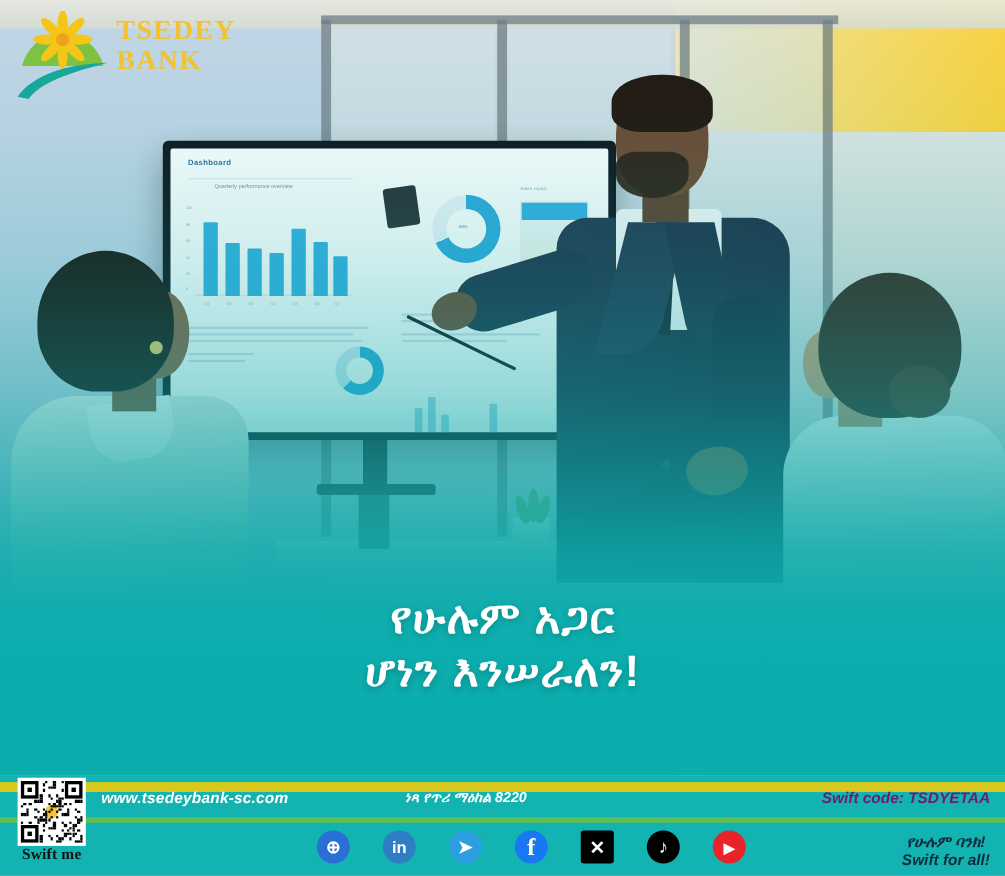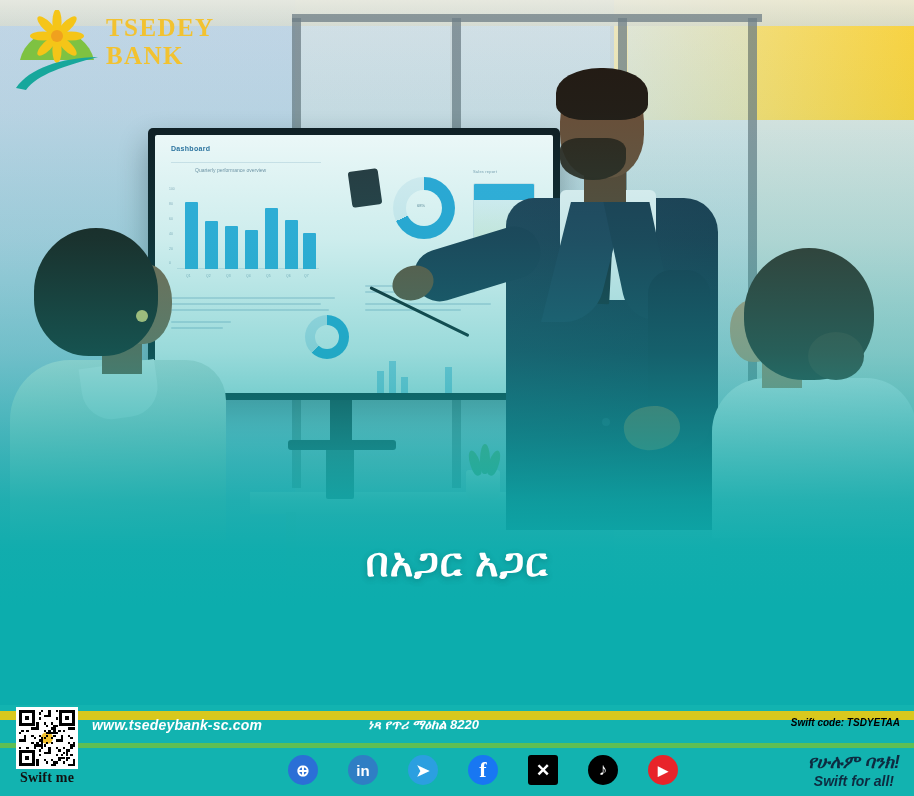--- a/index.html
+++ b/index.html
@@ -194,38 +194,38 @@
   .qr-dot { position:absolute; background:#000; width:2.4px; height:2.4px; }
   .qr-logo { position:absolute; left:22px; top:22px; width:12px; height:12px;
              background:#f2c230; border-radius:50%; }
   .scan-me { font-family:"Liberation Serif", serif; font-size:14px; font-weight:bold;
              color:#111; margin-top:1px; letter-spacing:.2px; }
 
   .f-web  { position:absolute; left:92px; top:12px; font-size:14px; font-style:italic;
             font-weight:bold; color:#ffffff; letter-spacing:.2px; }
   .f-call { position:absolute; left:368px; top:12px; font-size:13px; font-style:italic;
             font-weight:bold; color:#ffffff; }
-  .f-swift{ position:absolute; right:14px; top:12px; font-size:10px; font-style:italic;
-            font-weight:bold; color:#000000; }
+  .f-swift{ position:absolute; right:14px; top:12px; font-size:14px; font-style:italic;
+            font-weight:bold; color:#701a75; }
 
   .socials { position:absolute; left:288px; top:750px; width:390px; height:40px;
              display:flex; align-items:center; justify-content:space-between; z-index:9; }
   .soc { width:30px; height:30px; border-radius:50%; display:flex; align-items:center;
          justify-content:center; color:#fff; font-weight:bold; }
   .soc-globe { background:#2b6fd6; }
   .soc-in { background:#2f7ec4; font-family:"Liberation Sans",sans-serif; font-size:15px; }
   .soc-tg { background:#2b9fe0; }
   .soc-fb { background:#1877f2; font-family:"Liberation Serif",serif; font-size:22px; }
   .soc-x  { background:#000; border-radius:3px; font-size:17px; }
   .soc-tt { background:#000; font-size:17px; }
   .soc-yt { background:#e8242a; font-size:13px; }
 
   .tagline { position:absolute; right:14px; bottom:6px; text-align:center;
              line-height:1.18; z-index:9; }
-  .tag-amh { font-size:18px; font-weight:bold; font-style:italic; color:#0d2b40; }
+  .tag-amh { font-size:14px; font-weight:bold; font-style:italic; color:#0d2b40; }
   .tag-en  { font-size:14px; font-weight:bold; font-style:italic; color:#0d2b40; }
 </style>
 </head>
 <body>
 
 <div class="poster">
 
   <div class="photo">
     <div class="wall-left"></div>
     <div class="wall-mid"></div>
@@ -371,21 +371,22 @@
         <circle cx="43" cy="26" r="6" fill="#f0a11e"></circle>
         <path d="M2 78 C16 58 46 48 84 47 C50 56 24 64 12 80 Z" fill="#17a79c"></path>
       </svg>
     </div>
     <div class="logo-text">
       <div class="logo-en">TSEDEY BANK</div>
     </div>
   </div>
 
   <div class="headline">
-    <div class="hl-line">በአጋር አጋር</div>
+    <div class="hl-line">የሁሉም አጋር</div>
+    <div class="hl-line">ሆነን እንሠራለን!</div>
   </div>
 
   <div class="footer">
     <div class="stripe-yellow"></div>
     <div class="stripe-green"></div>
 
     <div class="qr-wrap">
       <div class="qr-code">
         <div class="qr-inner" id="qrInner">
           <div class="qr-eye" style="left:0;top:0;"></div>

